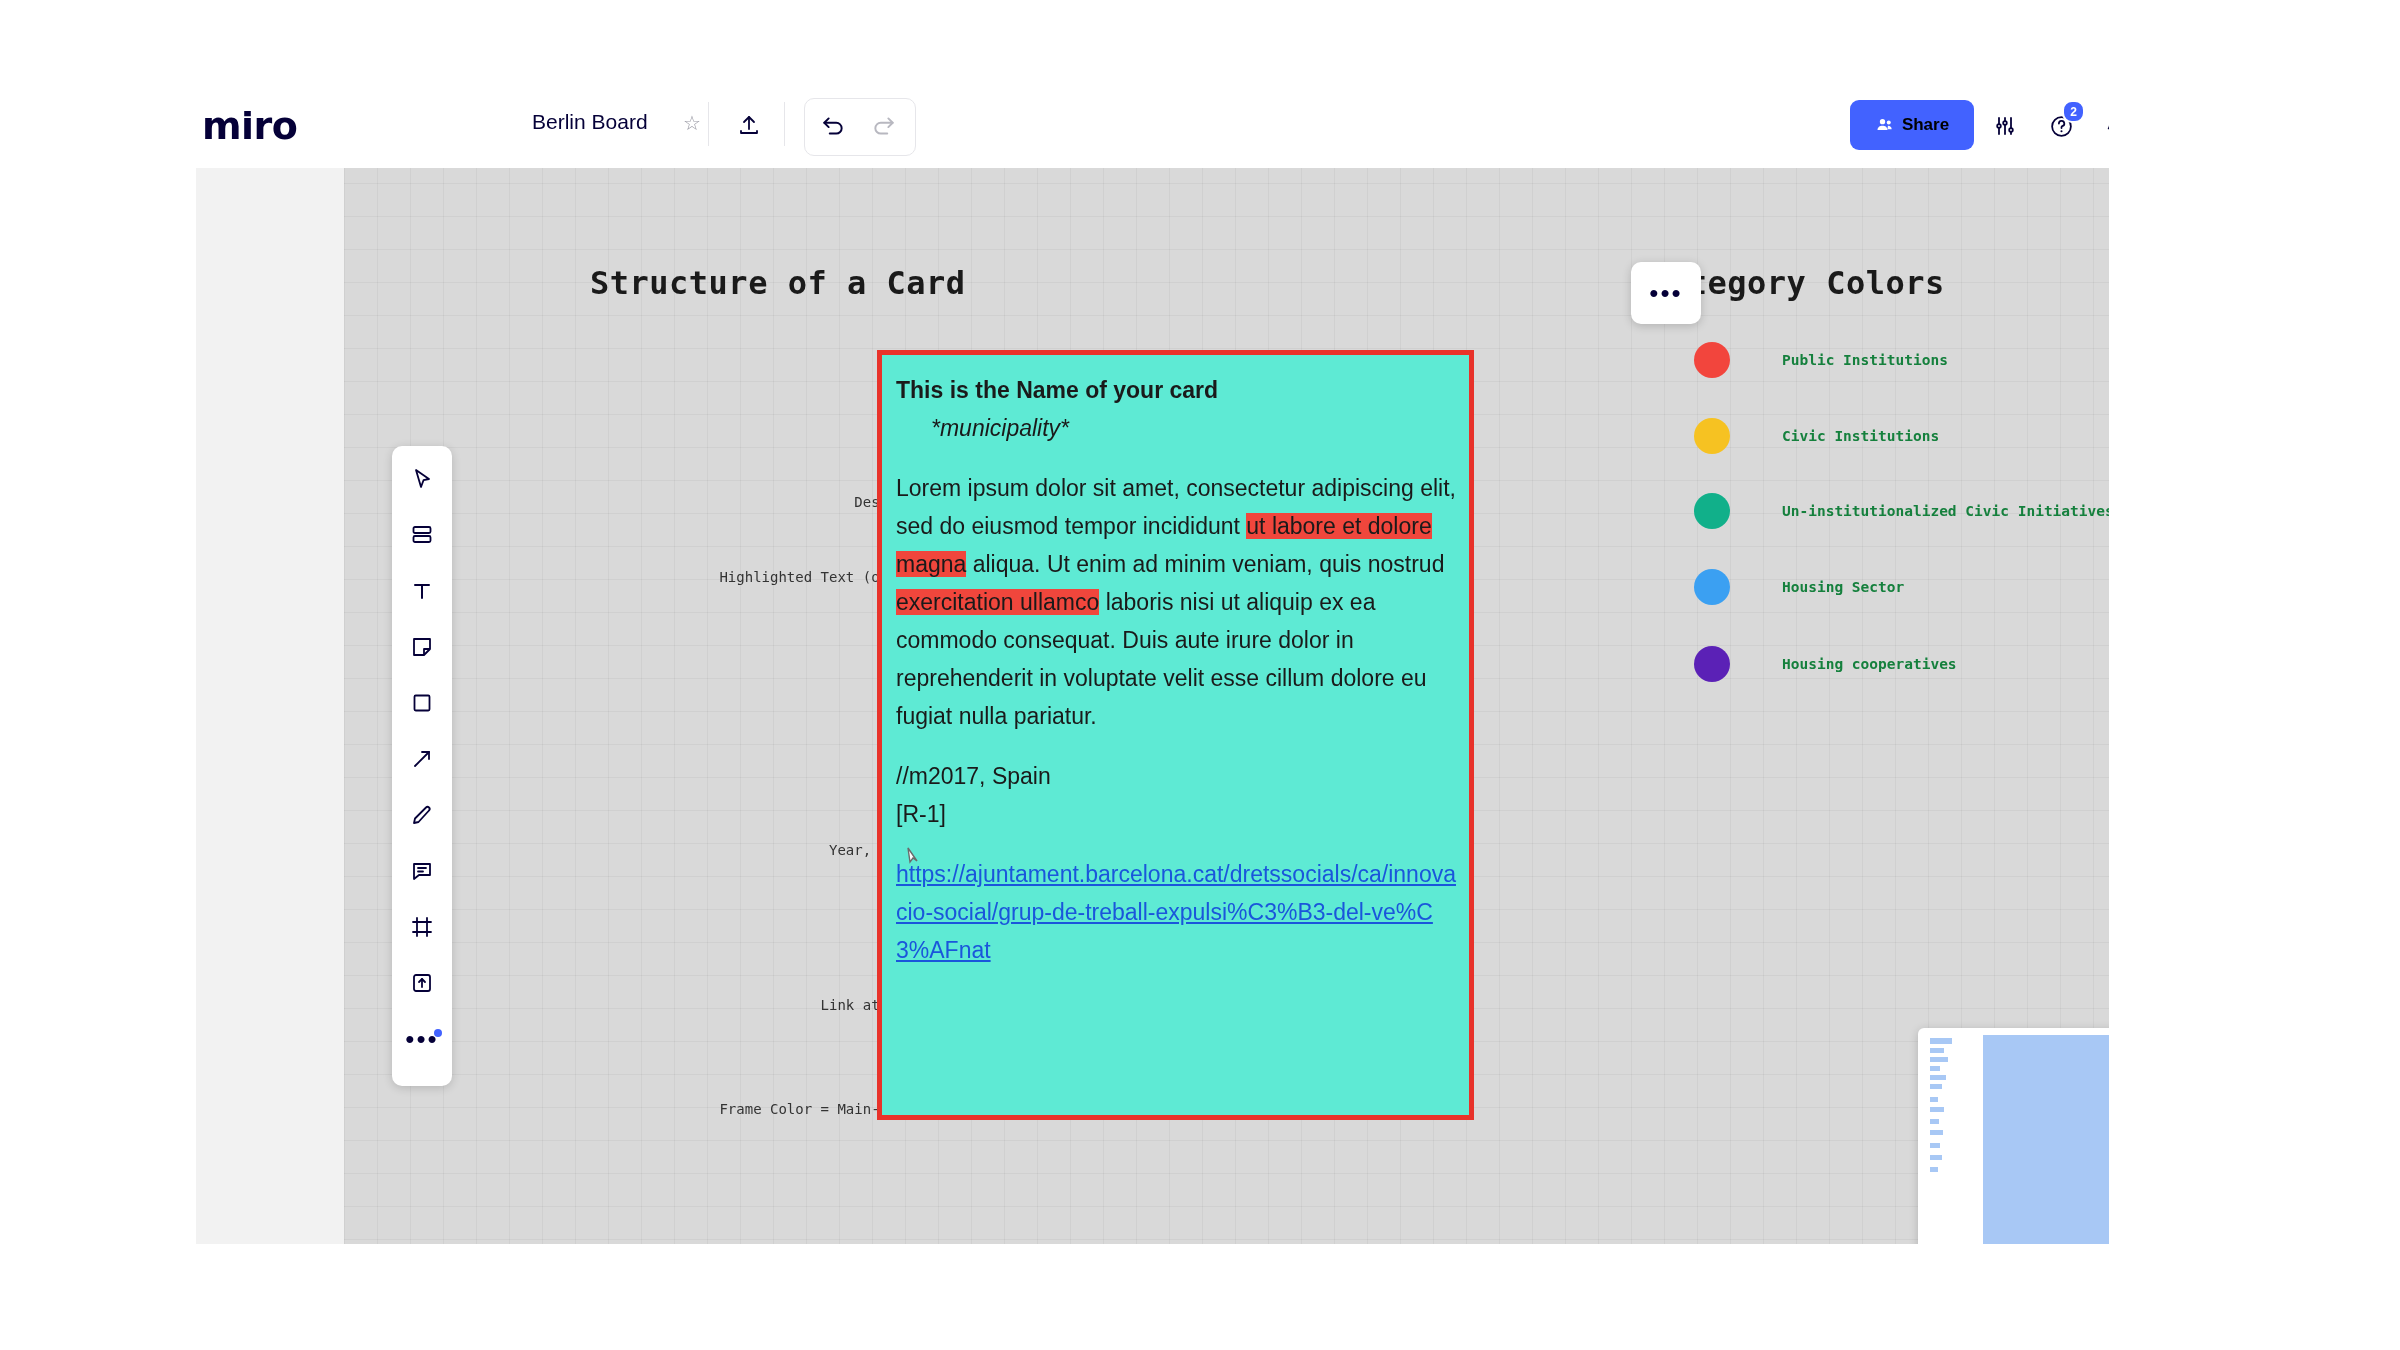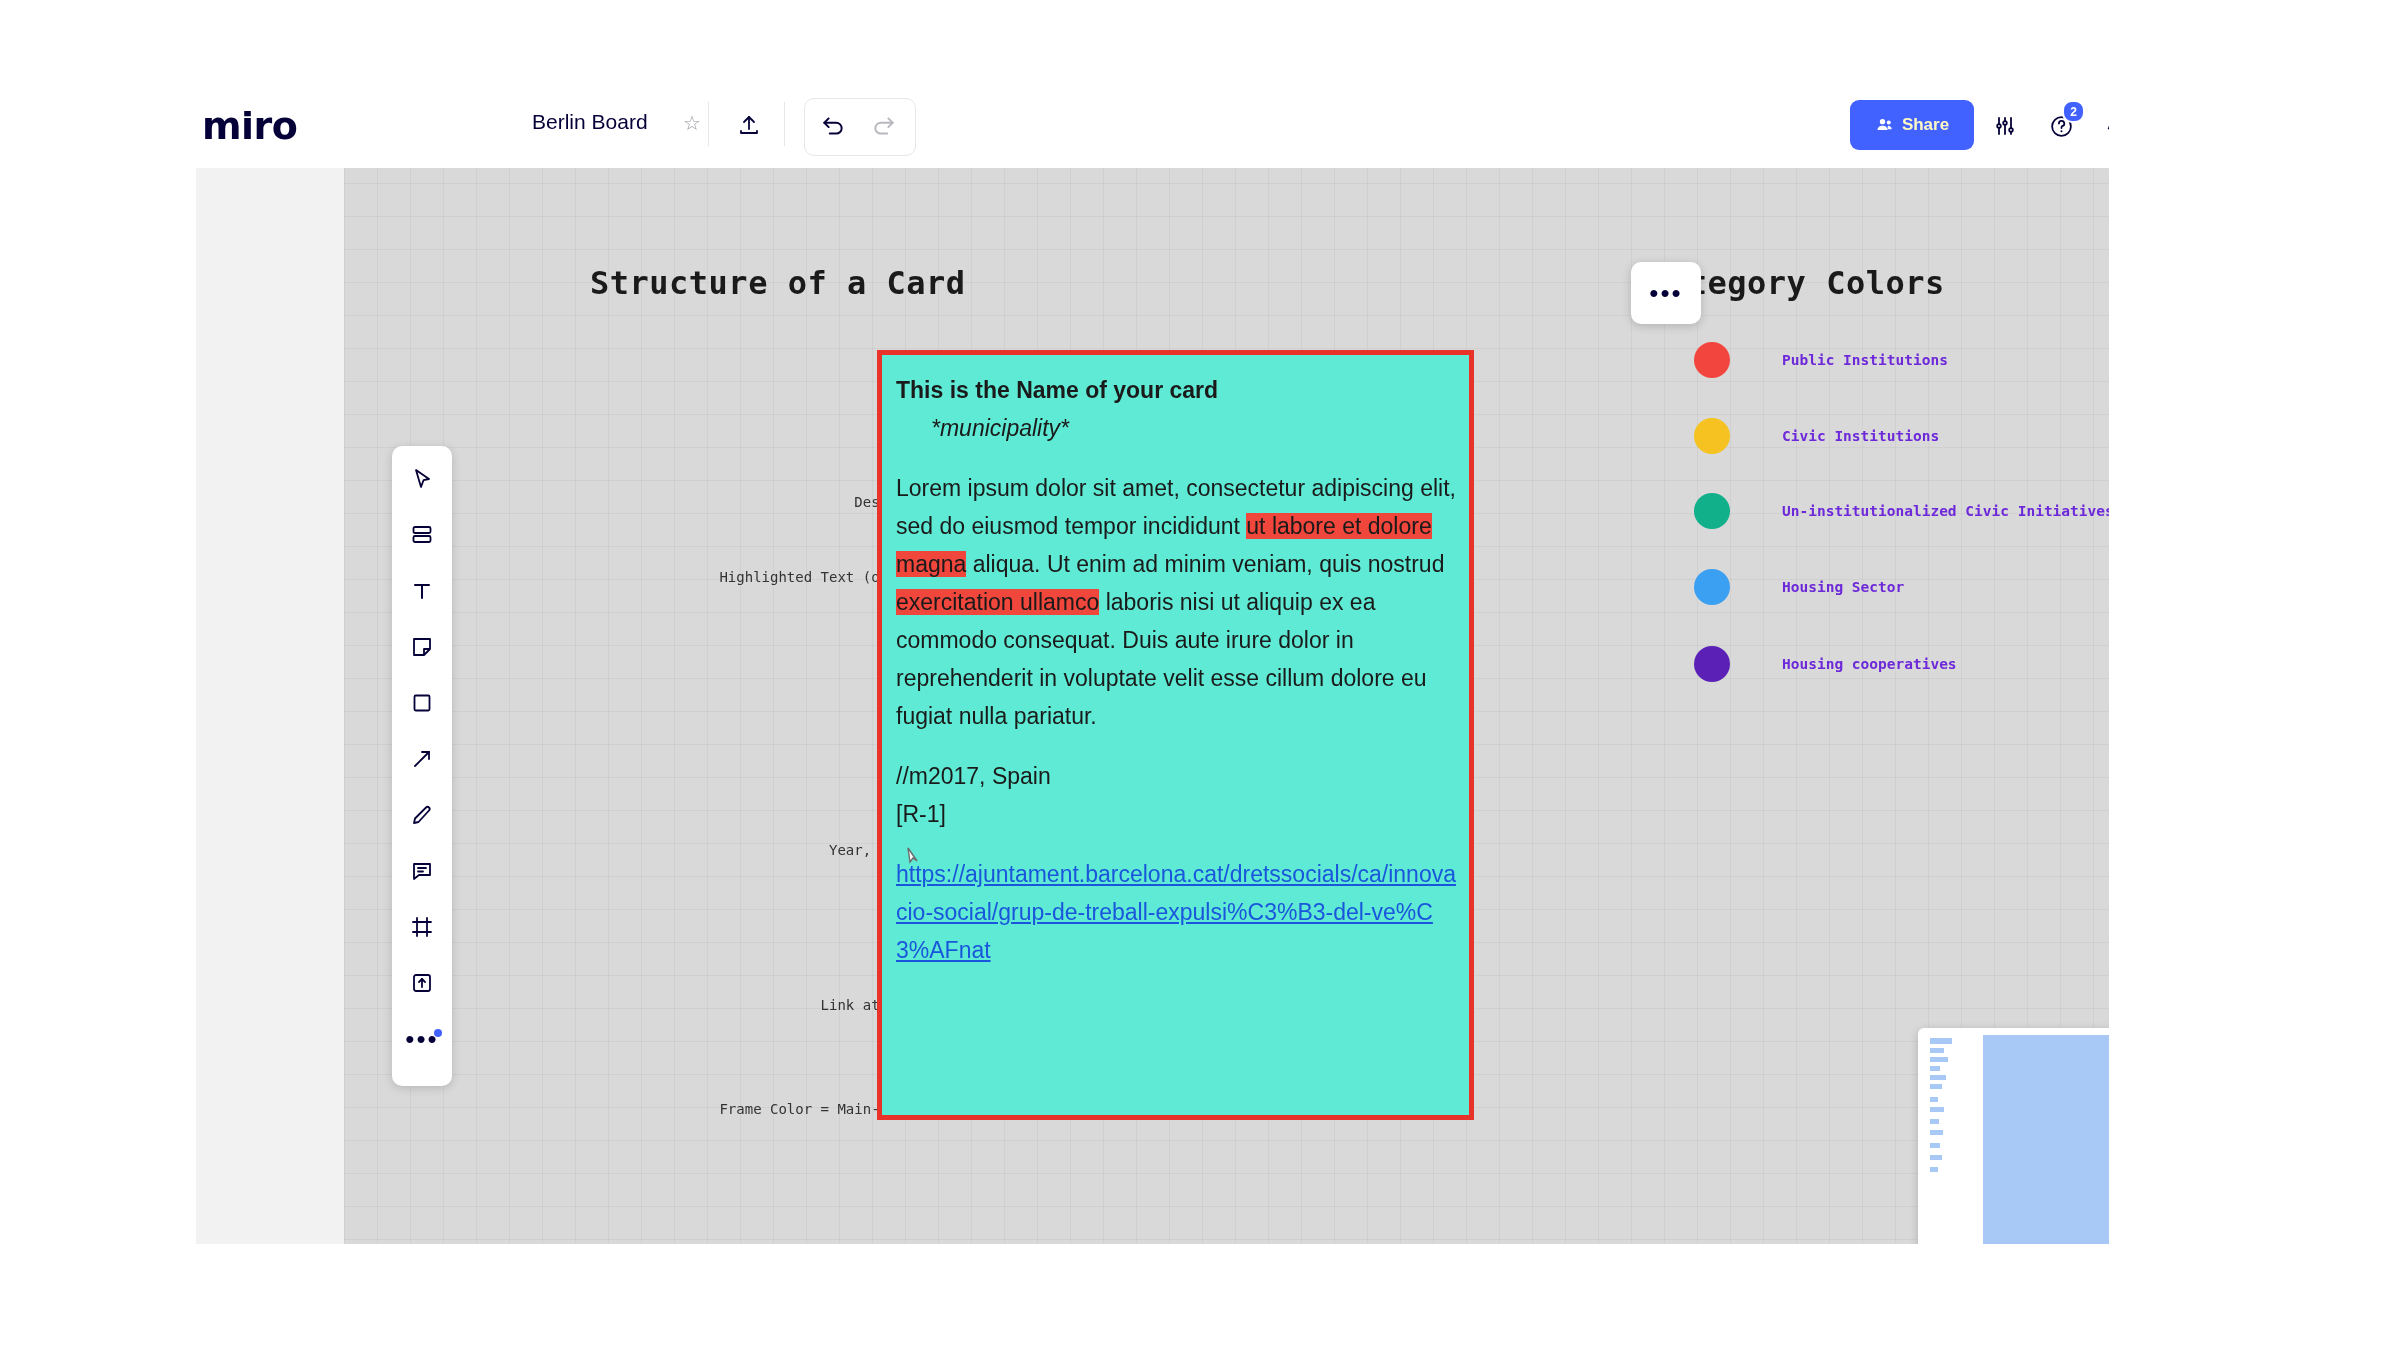--- a/index.html
+++ b/index.html
@@ -108,21 +108,21 @@
   }
   .undo-btn { left: 617px; top: 22px; width: 40px; height: 40px; }
   .redo-btn { left: 668px; top: 22px; width: 40px; height: 40px; }
 
   .share-btn {
     position: absolute;
     left: 1654px; top: 16px;
     width: 124px; height: 50px;
     background: #4262ff;
     border-radius: 9px;
-    color: #fef9c3;
+    color: #000000;
     display: flex;
     align-items: center;
     justify-content: center;
     gap: 7px;
     font-size: 17px;
     font-weight: 600;
   }
   .top-icon { position: absolute; top: 22px; width: 40px; height: 40px; }
   .tune-icon { left: 1789px; }
   .help-icon { left: 1845px; }
@@ -247,21 +247,21 @@
   .legend-dot {
     position: absolute;
     width: 36px; height: 36px;
     border-radius: 50%;
   }
   .legend-label {
     position: absolute;
     font-family: "DejaVu Sans Mono", monospace;
     font-size: 14.5px;
     font-weight: 700;
-    color: #6d28d9;
+    color: #15803d;
     white-space: nowrap;
   }
 
   
   .minimap {
     position: absolute;
     left: 1722px;
     top: 944px;
     width: 375px;
     height: 280px;

